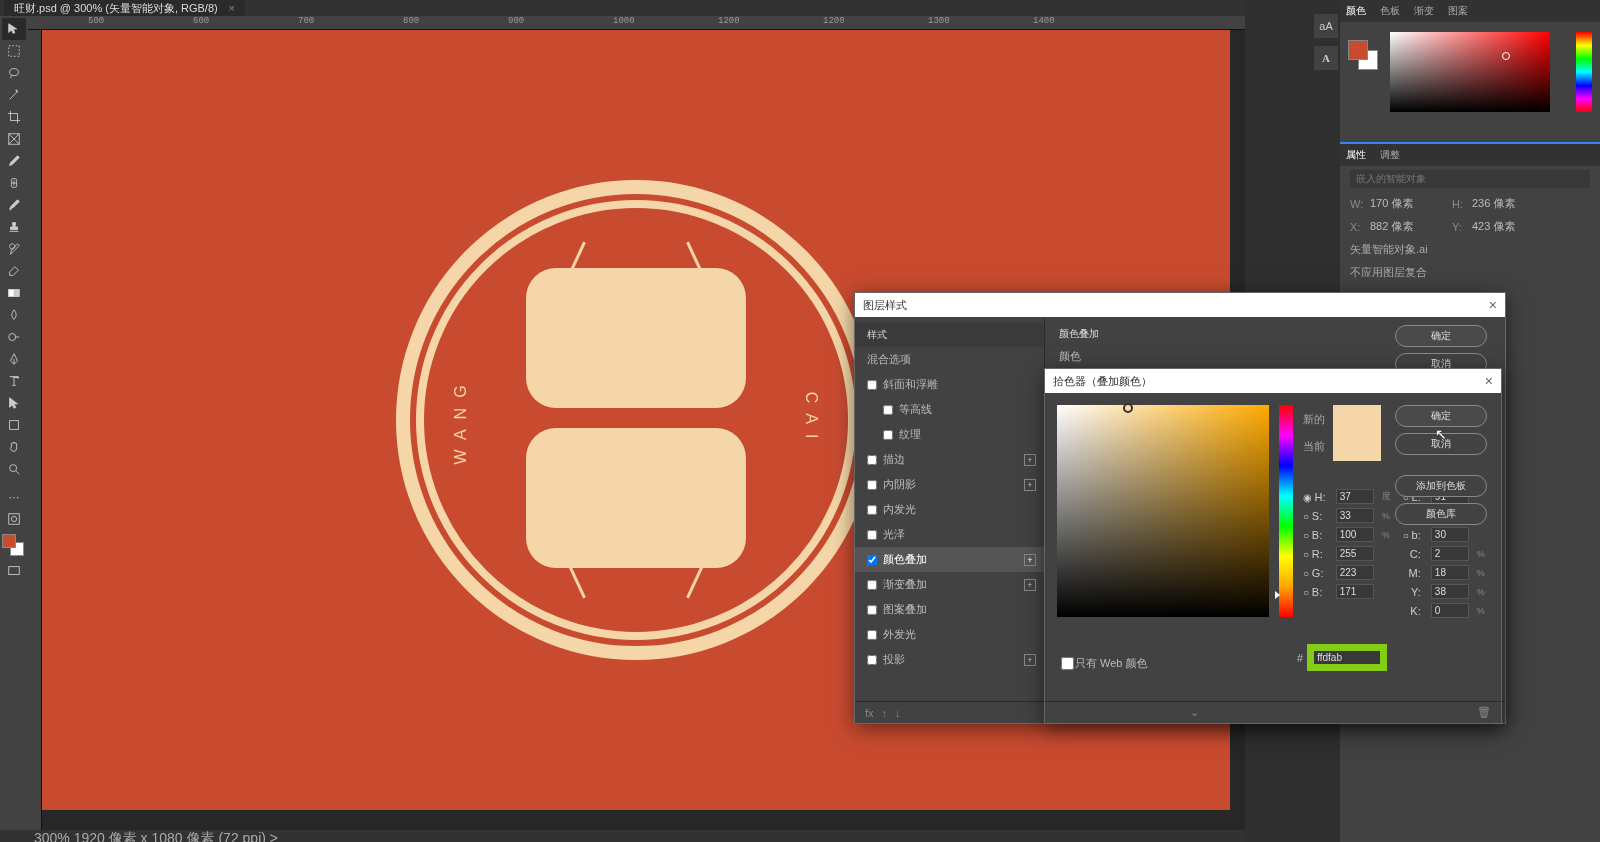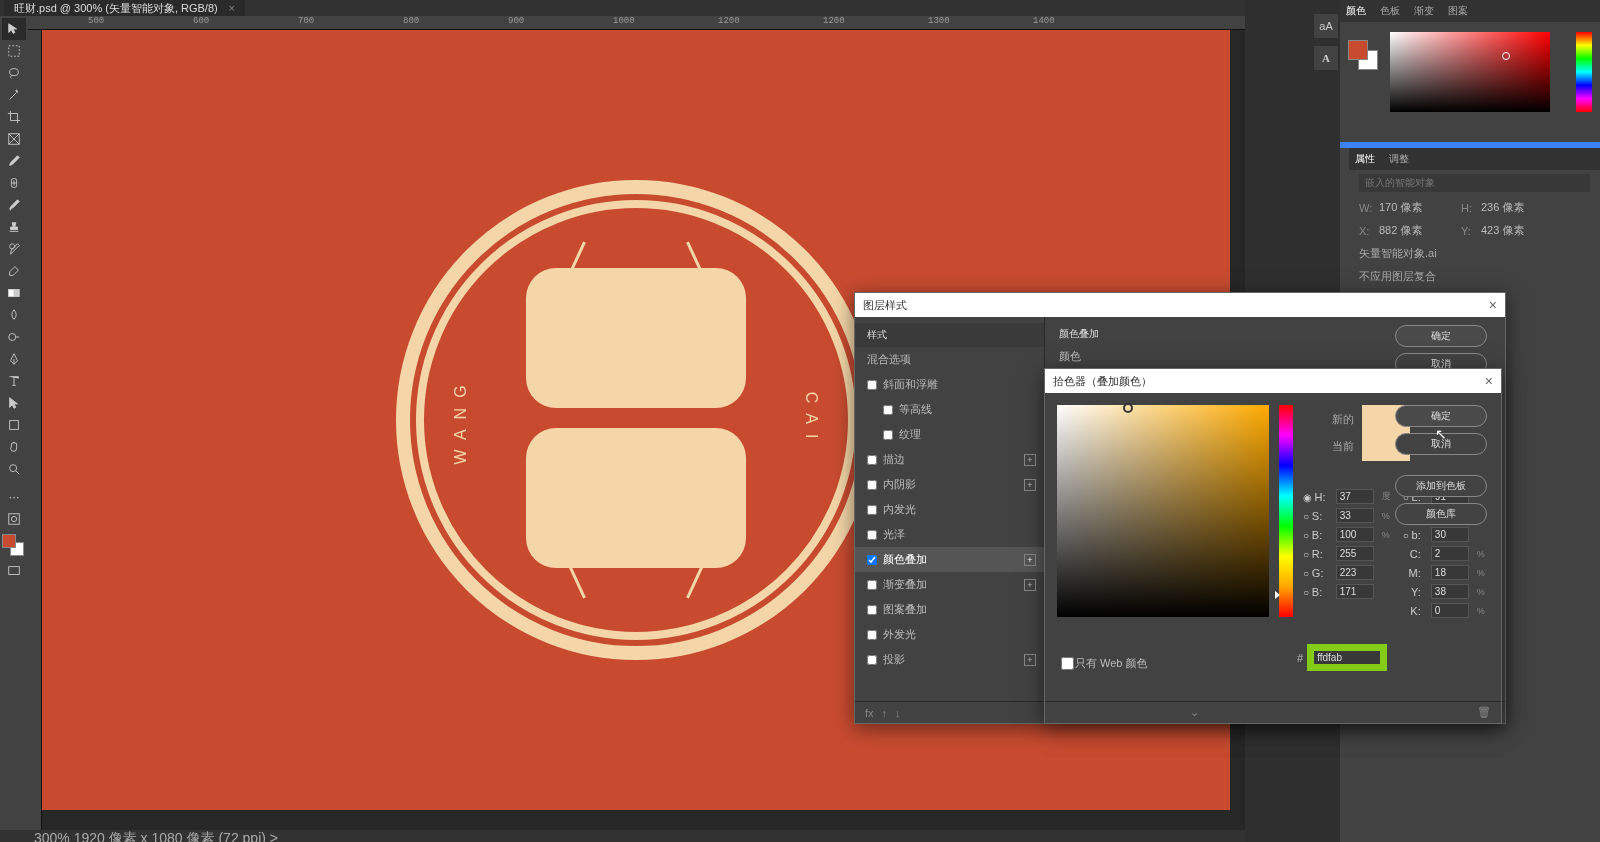--- a/index.html
+++ b/index.html
@@ -54,21 +54,21 @@
 .panel-tab { font-size:10px; color:#aaa; }
 .panel-tab.active { color:#fff; }
 .color-panel { padding:8px; height:120px; position:relative; }
 .big-swatch { position:absolute; left:8px; top:18px; }
 .big-swatch .fg { width:20px; height:20px; background:#c84b30; border:1px solid #888; position:absolute; }
 .big-swatch .bg { width:20px; height:20px; background:#fff; border:1px solid #888; position:absolute; left:10px; top:10px; }
 .gradient-field { position:absolute; left:50px; top:10px; width:160px; height:80px; background: linear-gradient(to bottom, transparent, black), linear-gradient(to right, white, #ff0000); }
 .gradient-field .dot { position:absolute; width:8px; height:8px; border:1px solid #fff; border-radius:50%; top:20px; right:40px; }
 .hue-bar { position:absolute; right:8px; top:10px; width:16px; height:80px; background: linear-gradient(to bottom, red, yellow, lime, cyan, blue, magenta, red); }
 
-.prop-panel { border-top:6px solid #3b82f6;padding-left:9px; }
+.prop-panel { border-top:2px solid #3b82f6; }
 .prop-row { display:flex; padding:4px 10px; gap:8px; align-items:center; font-size:10px; color:#aaa; }
 .prop-row .lbl { width:12px; color:#888; }
 .prop-row .val { width:74px; color:#bbb; }
 .prop-row .placeholder { width:100%; background:#383838; padding:2px 6px; color:#777; font-size:10px; }
 
 
 .dialog { position:absolute; background:#424242; border:1px solid #666; box-shadow: 0 4px 20px rgba(0,0,0,0.5); }
 .dlg-ls { left:854px; top:292px; width:652px; height:432px; }
 .dlg-titlebar { height:24px; background:#fff; display:flex; align-items:center; justify-content:space-between; padding:0 8px; color:#333; font-size:11px; }
 .dlg-close { cursor:pointer; font-size:14px; color:#666; }
@@ -94,21 +94,21 @@
 .cp-body { display:flex; padding:12px; gap:10px; height:calc(100% - 46px); }
 .cp-field { width:212px; height:212px; position:relative; background: linear-gradient(to bottom, transparent, black), linear-gradient(to right, white, #ffaa00); }
 .cp-field .ring { position:absolute; width:10px; height:10px; border:2px solid #333; border-radius:50%; top:-2px; left:66px; }
 .cp-hue { width:14px; height:212px; background: linear-gradient(to bottom, red, magenta, blue, cyan, lime, yellow, orange, red); position:relative; }
 .cp-hue .arrow { position:absolute; left:-4px; width:0; height:0; border-top:4px solid transparent; border-bottom:4px solid transparent; border-left:5px solid #fff; top:186px; }
 .cp-right { flex:1; display:flex; flex-direction:column; }
 .cp-preview-wrap { display:flex; gap:8px; align-items:center; }
 .cp-new-old { display:flex; flex-direction:column; width:48px; }
 .cp-new { height:28px; background:#f4d6a8; }
 .cp-old { height:28px; background:#f4d6a8; }
-.cp-labels { display:flex; flex-direction:column; font-size:9px; color:#aaa; gap:12px;margin-left:29px; }
+.cp-labels { display:flex; flex-direction:column; font-size:9px; color:#aaa; gap:12px; }
 .cp-buttons { position:absolute; right:14px; top:36px; display:flex; flex-direction:column; gap:6px; }
 .cp-inputs { margin-top:28px; display:grid; grid-template-columns: auto 40px auto auto 40px auto; gap:4px 6px; align-items:center; }
 .cp-inputs .lab { font-size:10px; color:#ccc; }
 .cp-inputs .lab2 { font-size:10px; color:#ccc; text-align:right; width:20px; }
 .cp-inputs input { width:38px; background:#383838; border:1px solid #555; color:#ddd; font-size:10px; padding:1px 3px; }
 .cp-inputs .unit { font-size:9px; color:#888; }
 .cp-webcheck { position:absolute; bottom:52px; left:16px; display:flex; align-items:center; gap:1px; font-size:10px; color:#bbb; }
 .cp-hex { position:absolute; bottom:52px; left:252px; display:flex; align-items:center; gap:4px; font-size:10px; color:#bbb; }
 .cp-hex input { width:80px; background:#383838; border:7px solid #84cc16; color:#ddd; font-size:10px; padding:1px 3px; }
 .cursor-arrow { position:absolute; left:1435px; top:426px; z-index:30; color:#fff; font-size:14px; pointer-events:none; }

